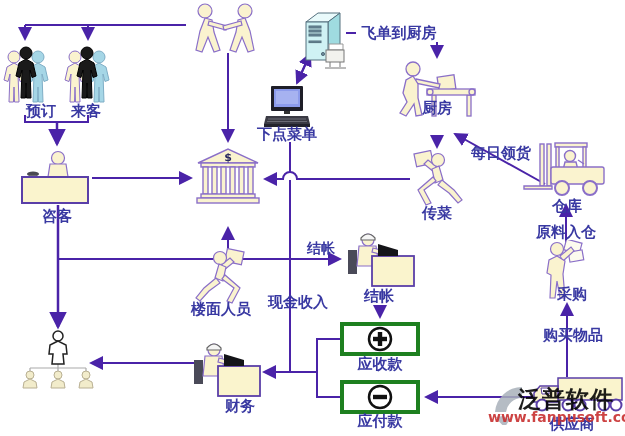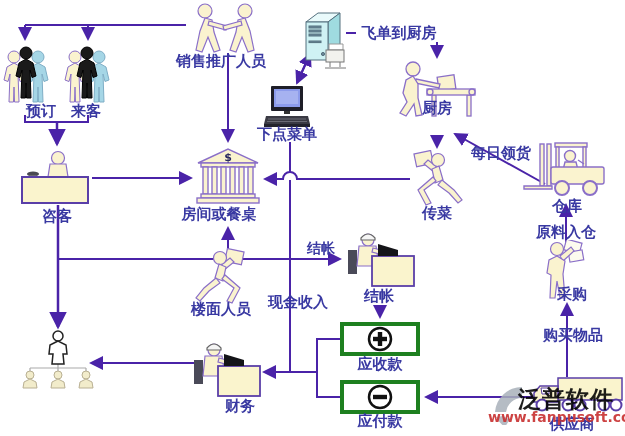--- a/index.html
+++ b/index.html
@@ -317,26 +317,24 @@
 
   <div class="gbox" style="left:340px;top:380px">
     <svg width="72" height="26" viewBox="0 0 72 26">
       <circle cx="36" cy="13" r="11" fill="#fff" stroke="#111" stroke-width="2.5"></circle>
       <rect x="29" y="10.8" width="14" height="4.4" fill="#111"></rect>
     </svg>
   </div>
 
   <span class="lbl" style="left:41px;top:103px">预订</span>
   <span class="lbl" style="left:86px;top:103px">来客</span>
-  <span class="lbl" style="left:221px;top:53px">销售推广人员</span>
   <span class="lbl" style="left:399px;top:25px">飞单到厨房</span>
   <span class="lbl" style="left:287px;top:126px">下点菜单</span>
   <span class="lbl" style="left:437px;top:100px">厨房</span>
   <span class="lbl" style="left:57px;top:208px">咨客</span>
-  <span class="lbl" style="left:219px;top:206px">房间或餐桌</span>
   <span class="lbl" style="left:437px;top:205px">传菜</span>
   <span class="lbl" style="left:501px;top:145px">每日领货</span>
   <span class="lbl" style="left:567px;top:198px">仓库</span>
   <span class="lbl" style="left:566px;top:224px">原料入仓</span>
   <span class="lbl" style="left:572px;top:286px">采购</span>
   <span class="lbl" style="left:573px;top:327px">购买物品</span>
   <span class="lbl" style="left:572px;top:416px">供应商</span>
   <span class="lbl" style="left:221px;top:301px">楼面人员</span>
   <span class="lbl sm" style="left:321px;top:241px">结帐</span>
   <span class="lbl" style="left:379px;top:288px">结帐</span>

